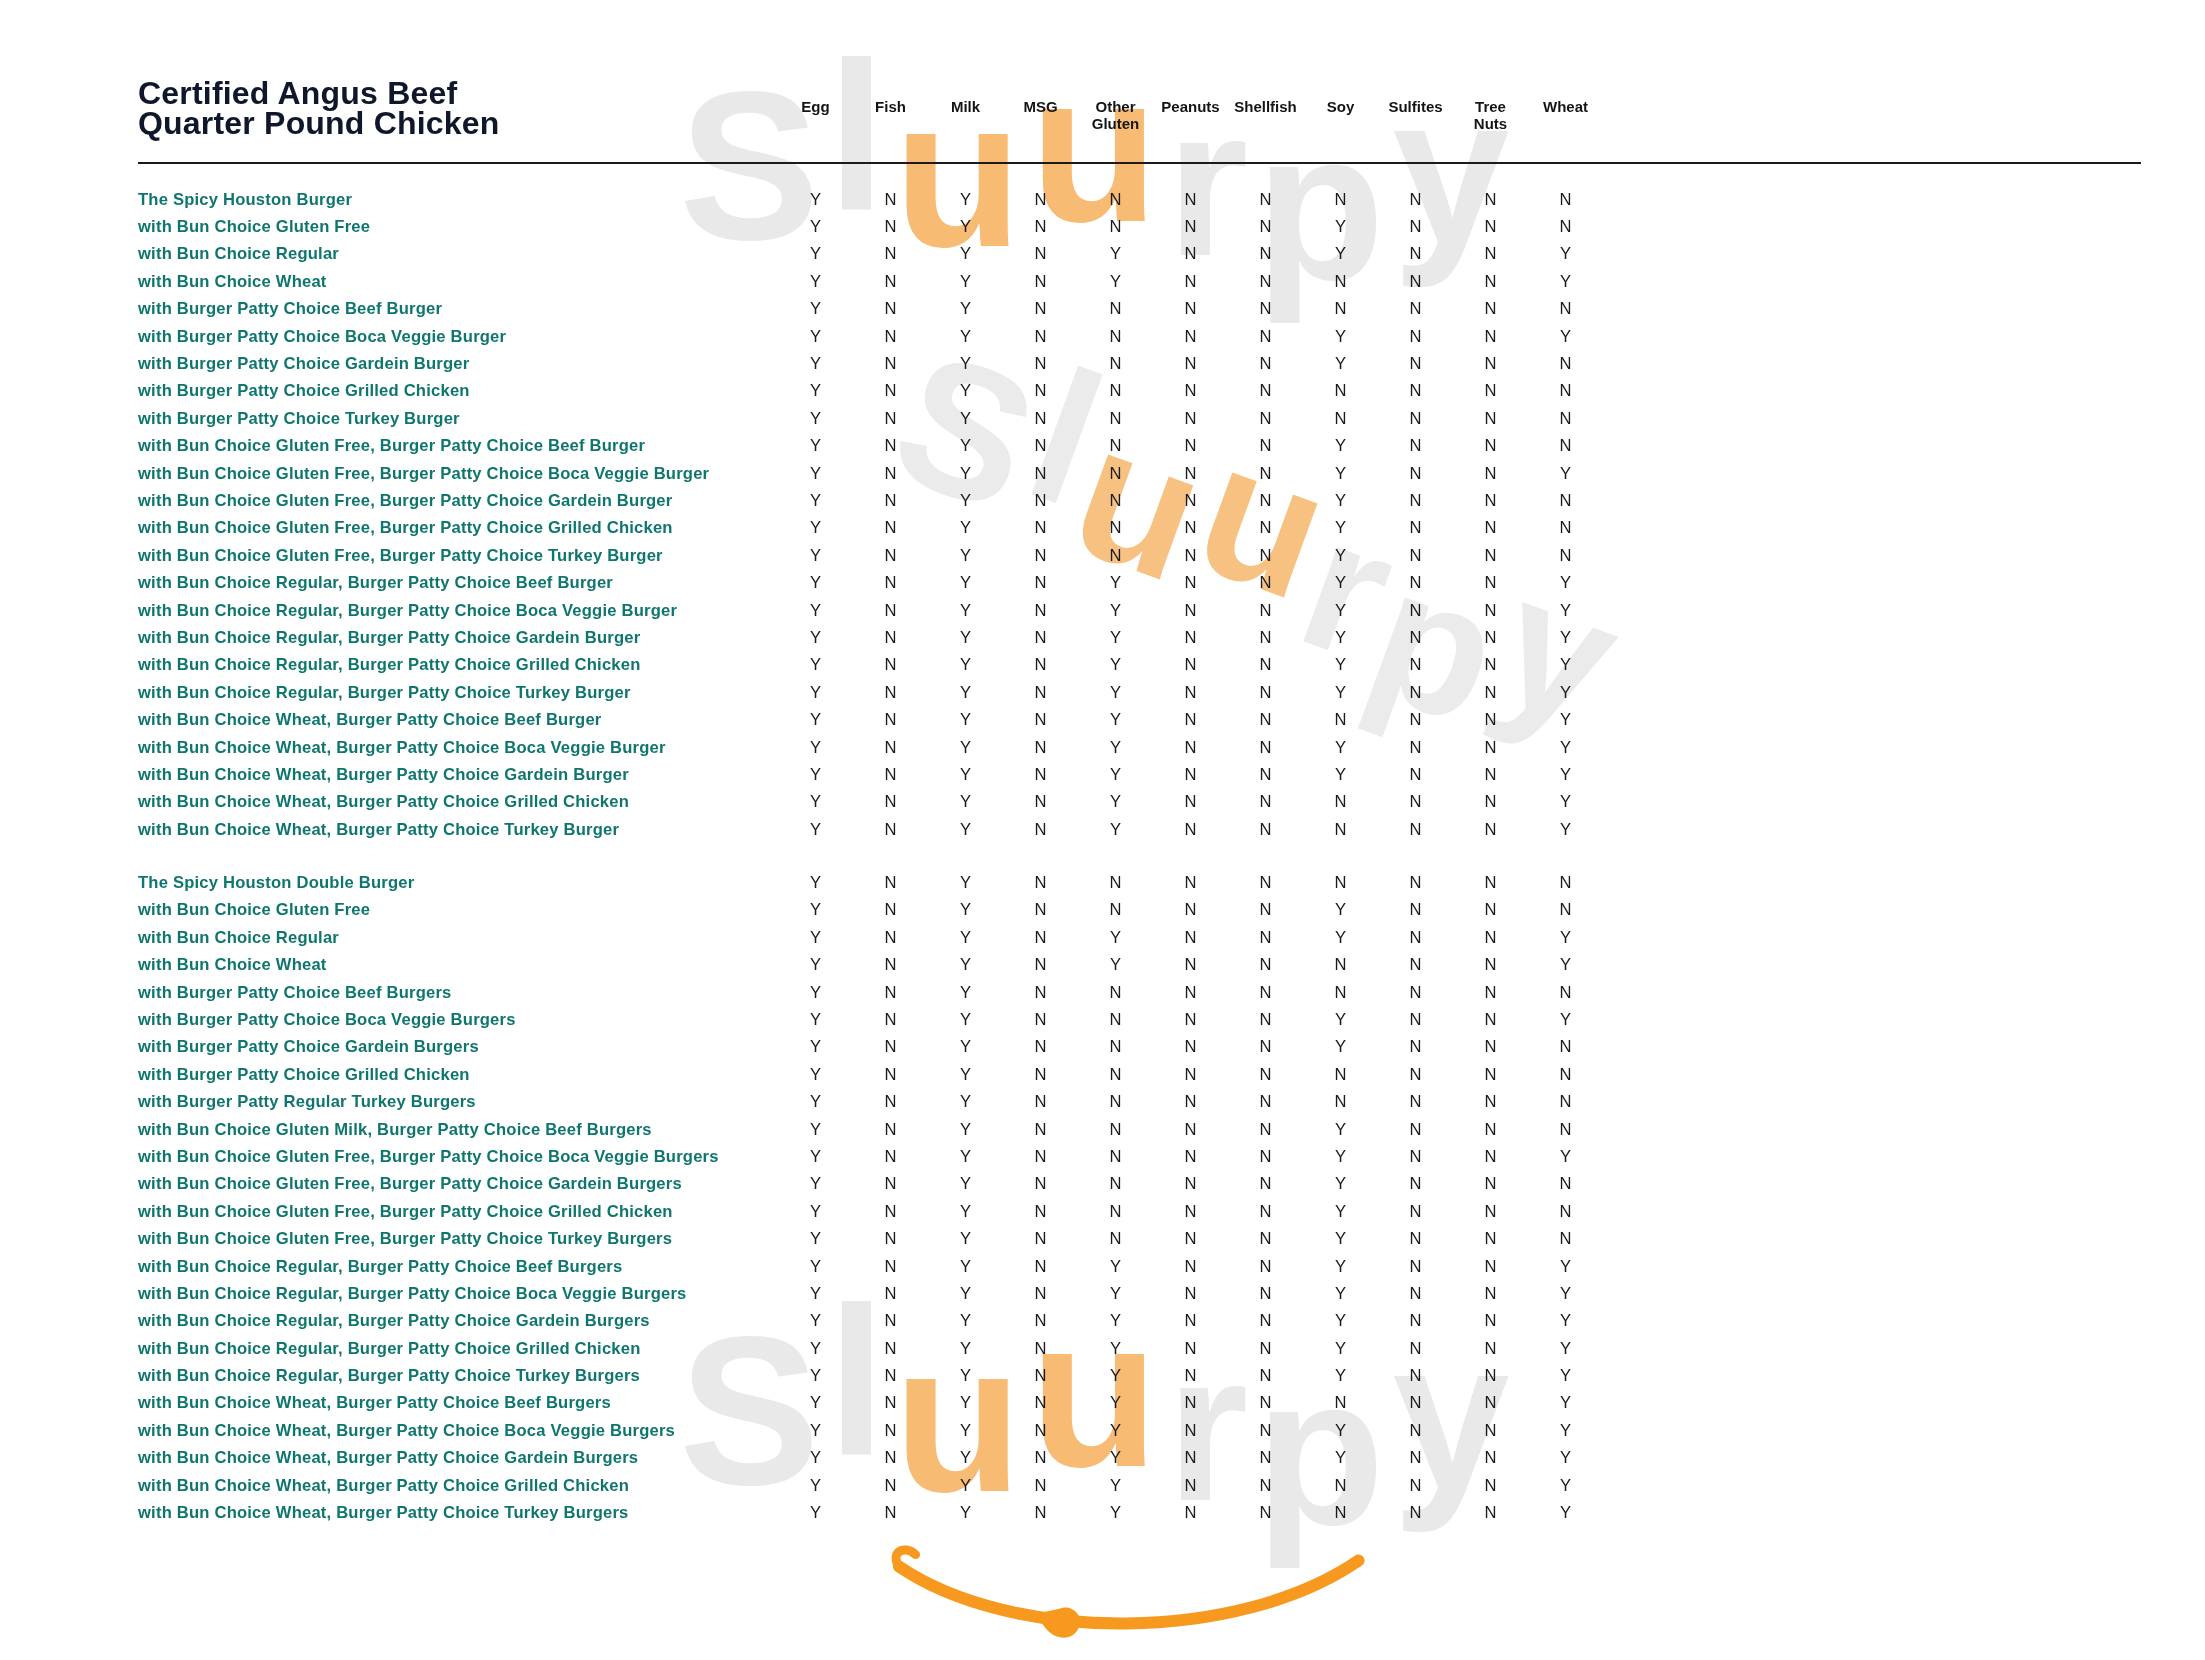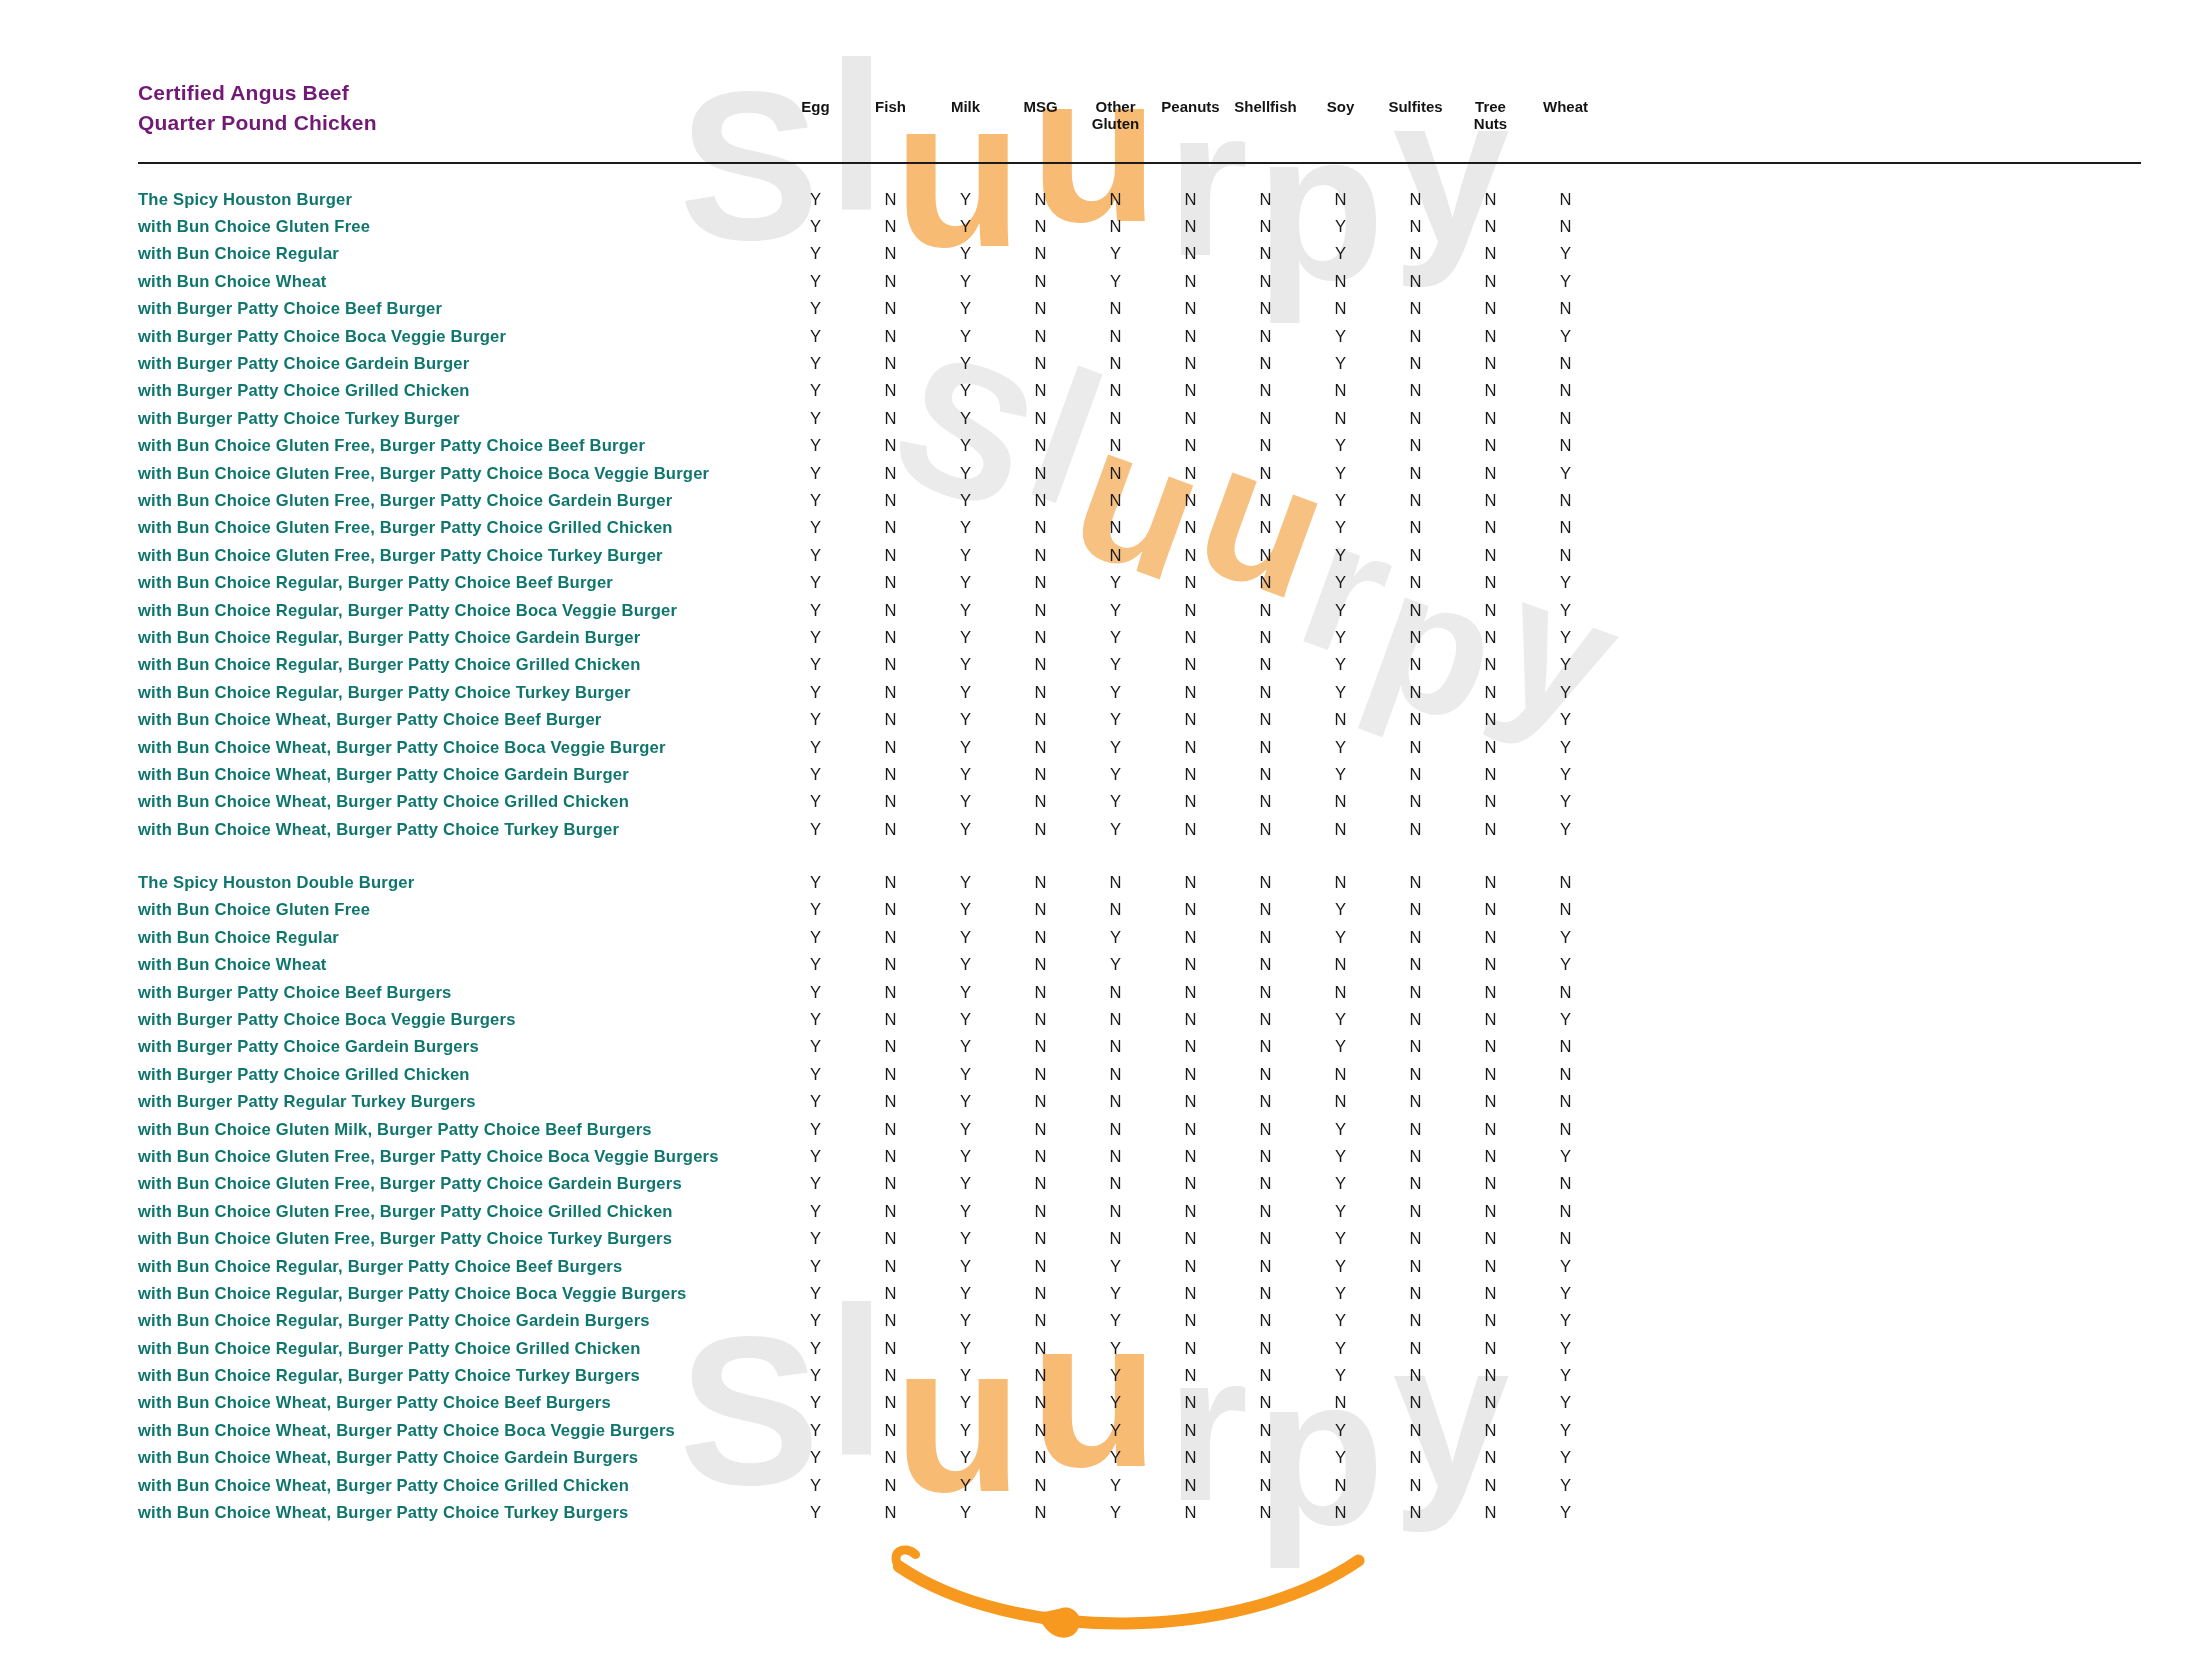--- a/index.html
+++ b/index.html
@@ -52,25 +52,25 @@
   
   .content {
     position: absolute;
     inset: 0;
     z-index: 1;
   }
   .title {
     position: absolute;
     left: 138px;
     top: 78px;
-    font-size: 21px;
+    font-size: 32px;
     font-weight: bold;
     line-height: 30px;
     letter-spacing: 0.2px;
-    color: #701a75;
+    color: #0f172a;
   }
   .col-headers {
     position: absolute;
     left: 138px;
     top: 98px;
     height: 79px;
     display: flex;
     align-items: flex-start;
   }
   .col-spacer { width: 640px; flex: 0 0 640px; }

